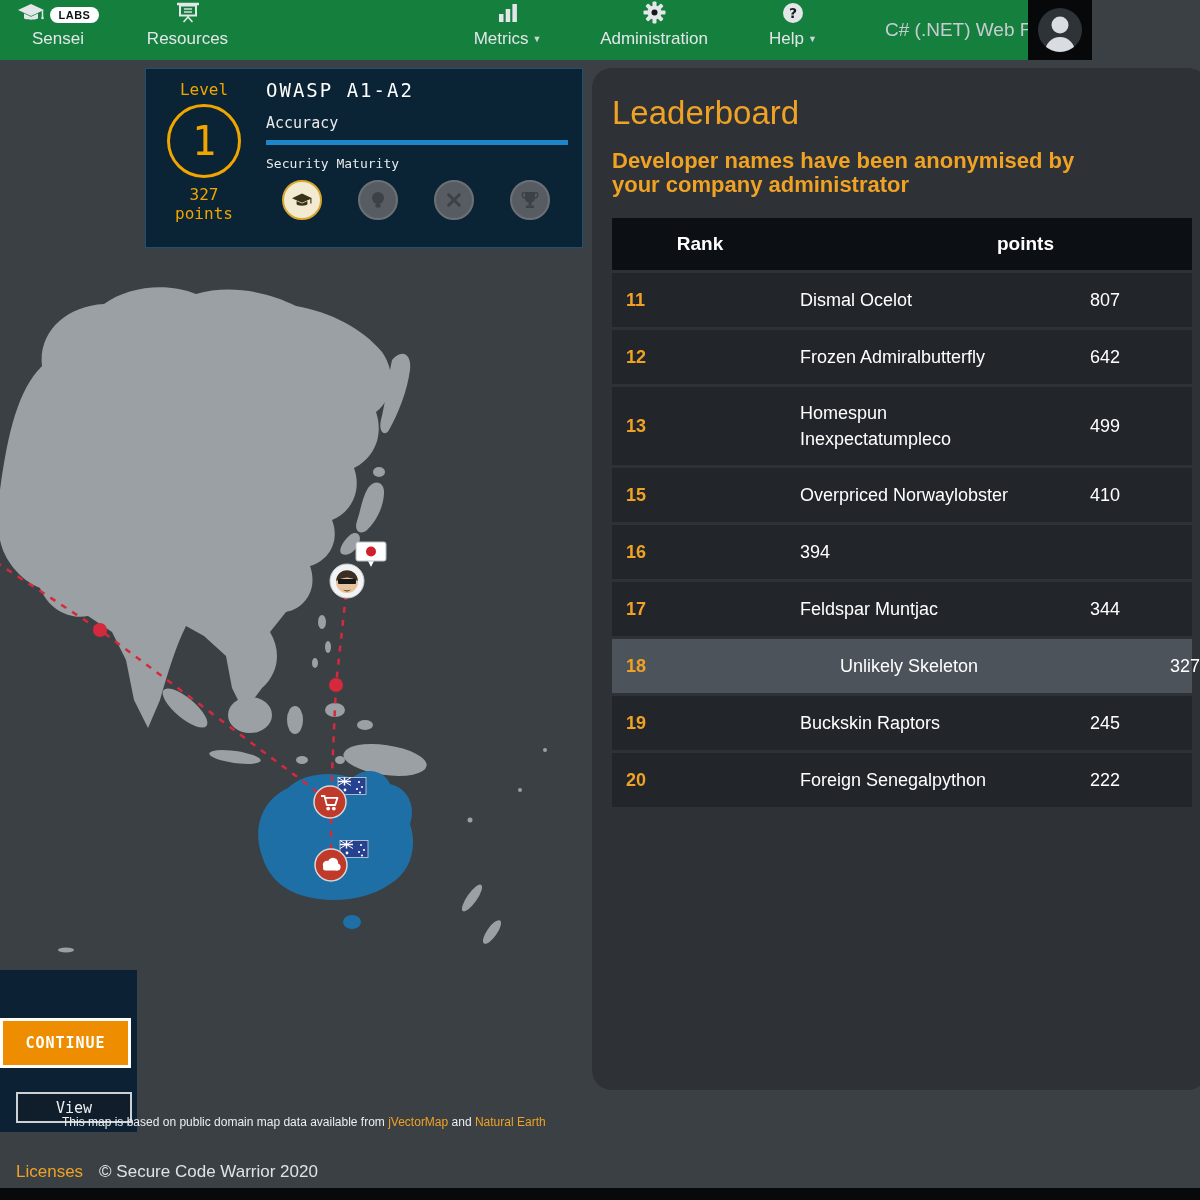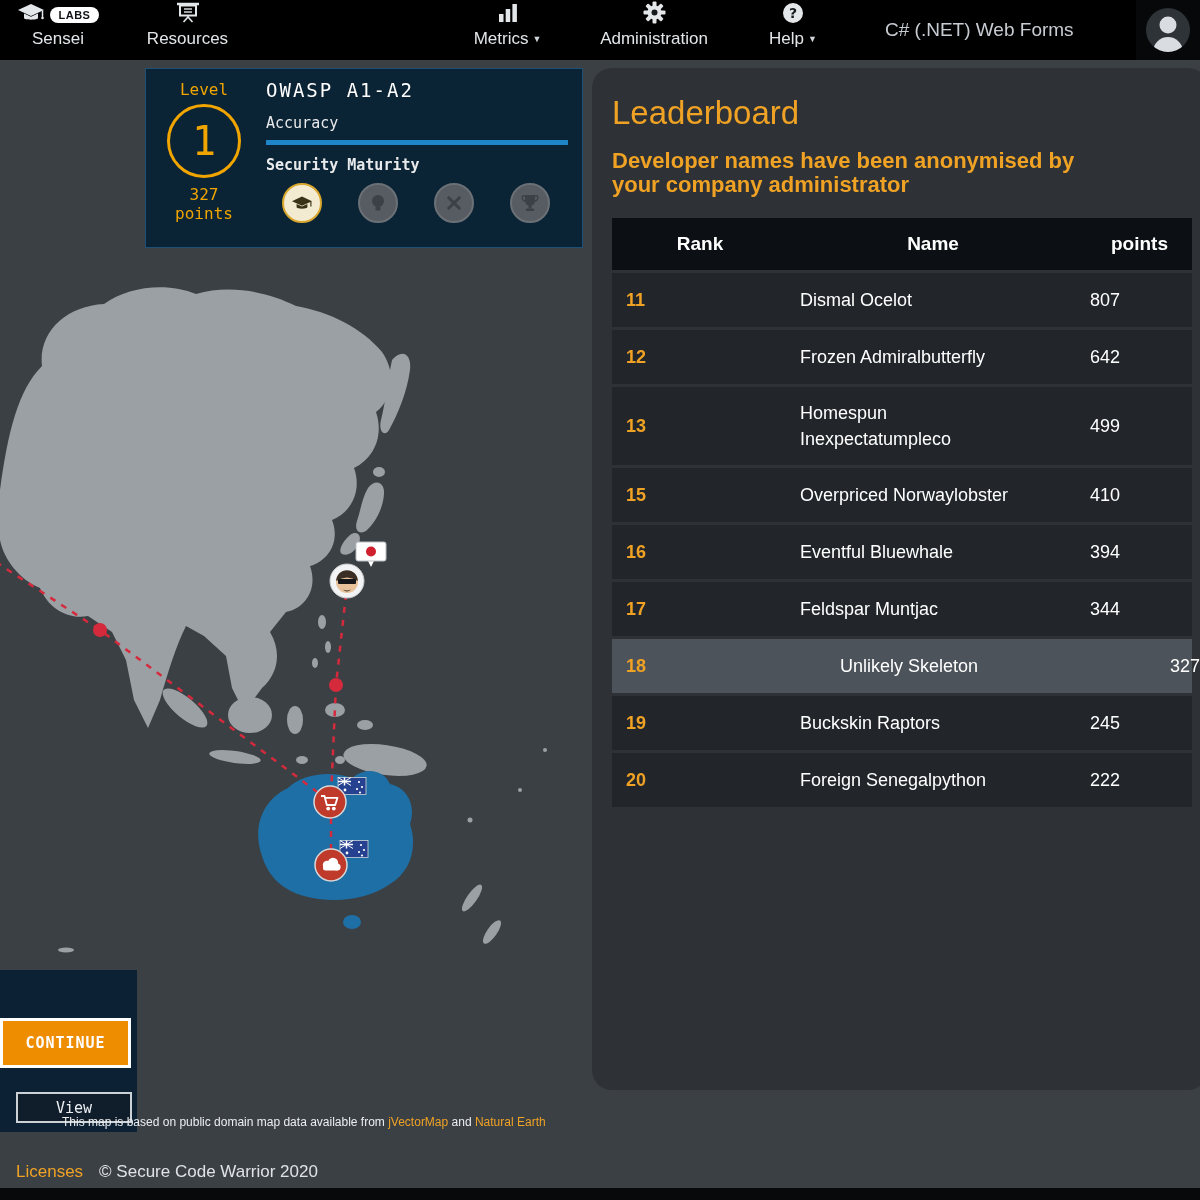--- a/index.html
+++ b/index.html
@@ -1,20 +1,20 @@
 <!DOCTYPE html>
 <html><head>
 <meta charset="utf-8">
 <style>
   * { margin:0; padding:0; box-sizing:border-box; }
   html,body { width:1200px; height:1200px; overflow:hidden; }
   body { position:relative; background:#3b4045; font-family:"Liberation Sans", sans-serif; }
 
   
-  .topnav { position:absolute; left:0; top:0; width:1200px; height:60px; background:#000000; z-index:30; }
+  .topnav { position:absolute; left:0; top:0; width:1092px; height:60px; background:#15803d; z-index:30; }
   .nav-item { position:absolute; top:3px; display:flex; flex-direction:column; align-items:center; color:#e2e6e9; font-size:17px; cursor:pointer; }
   .nav-item .icon-row { height:24px; display:flex; align-items:center; gap:5px; }
   .nav-item .nav-label-row { margin-top:2px; display:flex; align-items:center; gap:4px; }
   .nav-sensei { left:8px; width:100px; }
   .nav-resources { left:140px; width:95px; }
   .nav-metrics { left:460px; width:95px; }
   .nav-admin { left:586px; width:136px; }
   .nav-help { left:758px; width:70px; }
   .labs-badge { background:#ffffff; color:#101215; font-size:11px; font-weight:bold; letter-spacing:.5px; padding:2px 9px; border-radius:10px; }
   .caret { font-size:9px; color:#cfd4d8; }
@@ -37,21 +37,21 @@
   .level-left { width:116px; display:flex; flex-direction:column; align-items:center; padding-top:11px; }
   .level-label { color:#f0a500; font-size:16px; }
   .level-circle { width:74px; height:74px; border:3px solid #f0a500; border-radius:50%; display:flex; align-items:center; justify-content:center; color:#f0a500; font-size:40px; margin-top:5px; }
   .points-value { color:#f0a500; font-size:16px; margin-top:7px; }
   .points-label { color:#f0a500; font-size:16px; }
   .level-right { flex:1; padding:10px 14px 0 4px; }
   .module-title { color:#ffffff; font-size:19px; letter-spacing:2px; }
   .accuracy-label { color:#e9eaeb; font-size:15px; margin-top:13px; }
   .progress-track { margin-top:8px; height:5px; background:#0a3a55; }
   .progress-fill { height:100%; background:#1e86c8; }
-  .maturity-label { color:#e9eaeb; font-size:15px; margin-top:11px;font-weight:bold; }
+  .maturity-label { color:#e9eaeb; font-size:13px; margin-top:11px; }
   .maturity-icons { display:flex; gap:36px; margin-top:9px; padding-left:16px; }
   .m-icon { width:40px; height:40px; border-radius:50%; display:flex; align-items:center; justify-content:center; }
   .m-icon.active { background:#f3ead2; border:2px solid #d9a72e; }
   .m-icon.inactive { background:#575c62; border:2px solid #6a7076; }
 
   
   .leaderboard { position:absolute; left:592px; top:68px; width:616px; height:1022px; background:#2e3236; padding:26px 0 0 20px; z-index:5;border-radius:20px; }
   .lb-title { color:#f0a224; font-size:33px; font-weight:500; }
   .lb-notice { color:#f0a224; font-weight:bold; font-size:22px; line-height:24px; margin-top:17px; width:505px; }
   .lb-table { margin-top:21px; width:580px; }
@@ -350,21 +350,20 @@
     </div>
   </div>
 </div>
 
 <aside class="leaderboard">
   <h1 class="lb-title">Leaderboard</h1>
   <div class="lb-notice">Developer names have been anonymised by your company administrator</div>
   <div class="lb-table">
     <div class="lb-header">
       <div class="h-rank">Rank</div>
-      <div class="h-name">Name</div>
       <div class="h-points">points</div>
     </div>
     <div>
   <div class="lb-row">
     <div class="cell-rank">11</div>
     <div class="cell-name"><span>Dismal Ocelot</span></div>
     <div class="cell-points">807</div>
   </div>
 
   <div class="lb-row">
@@ -381,21 +380,20 @@
 
 
   <div class="lb-row">
     <div class="cell-rank">15</div>
     <div class="cell-name"><span>Overpriced Norwaylobster</span></div>
     <div class="cell-points">410</div>
   </div>
 
   <div class="lb-row">
     <div class="cell-rank">16</div>
-    <div class="cell-name"><span>Eventful Bluewhale</span></div>
     <div class="cell-points">394</div>
   </div>
 
   <div class="lb-row">
     <div class="cell-rank">17</div>
     <div class="cell-name"><span>Feldspar Muntjac</span></div>
     <div class="cell-points">344</div>
   </div>
 
   <div class="lb-row highlight">

